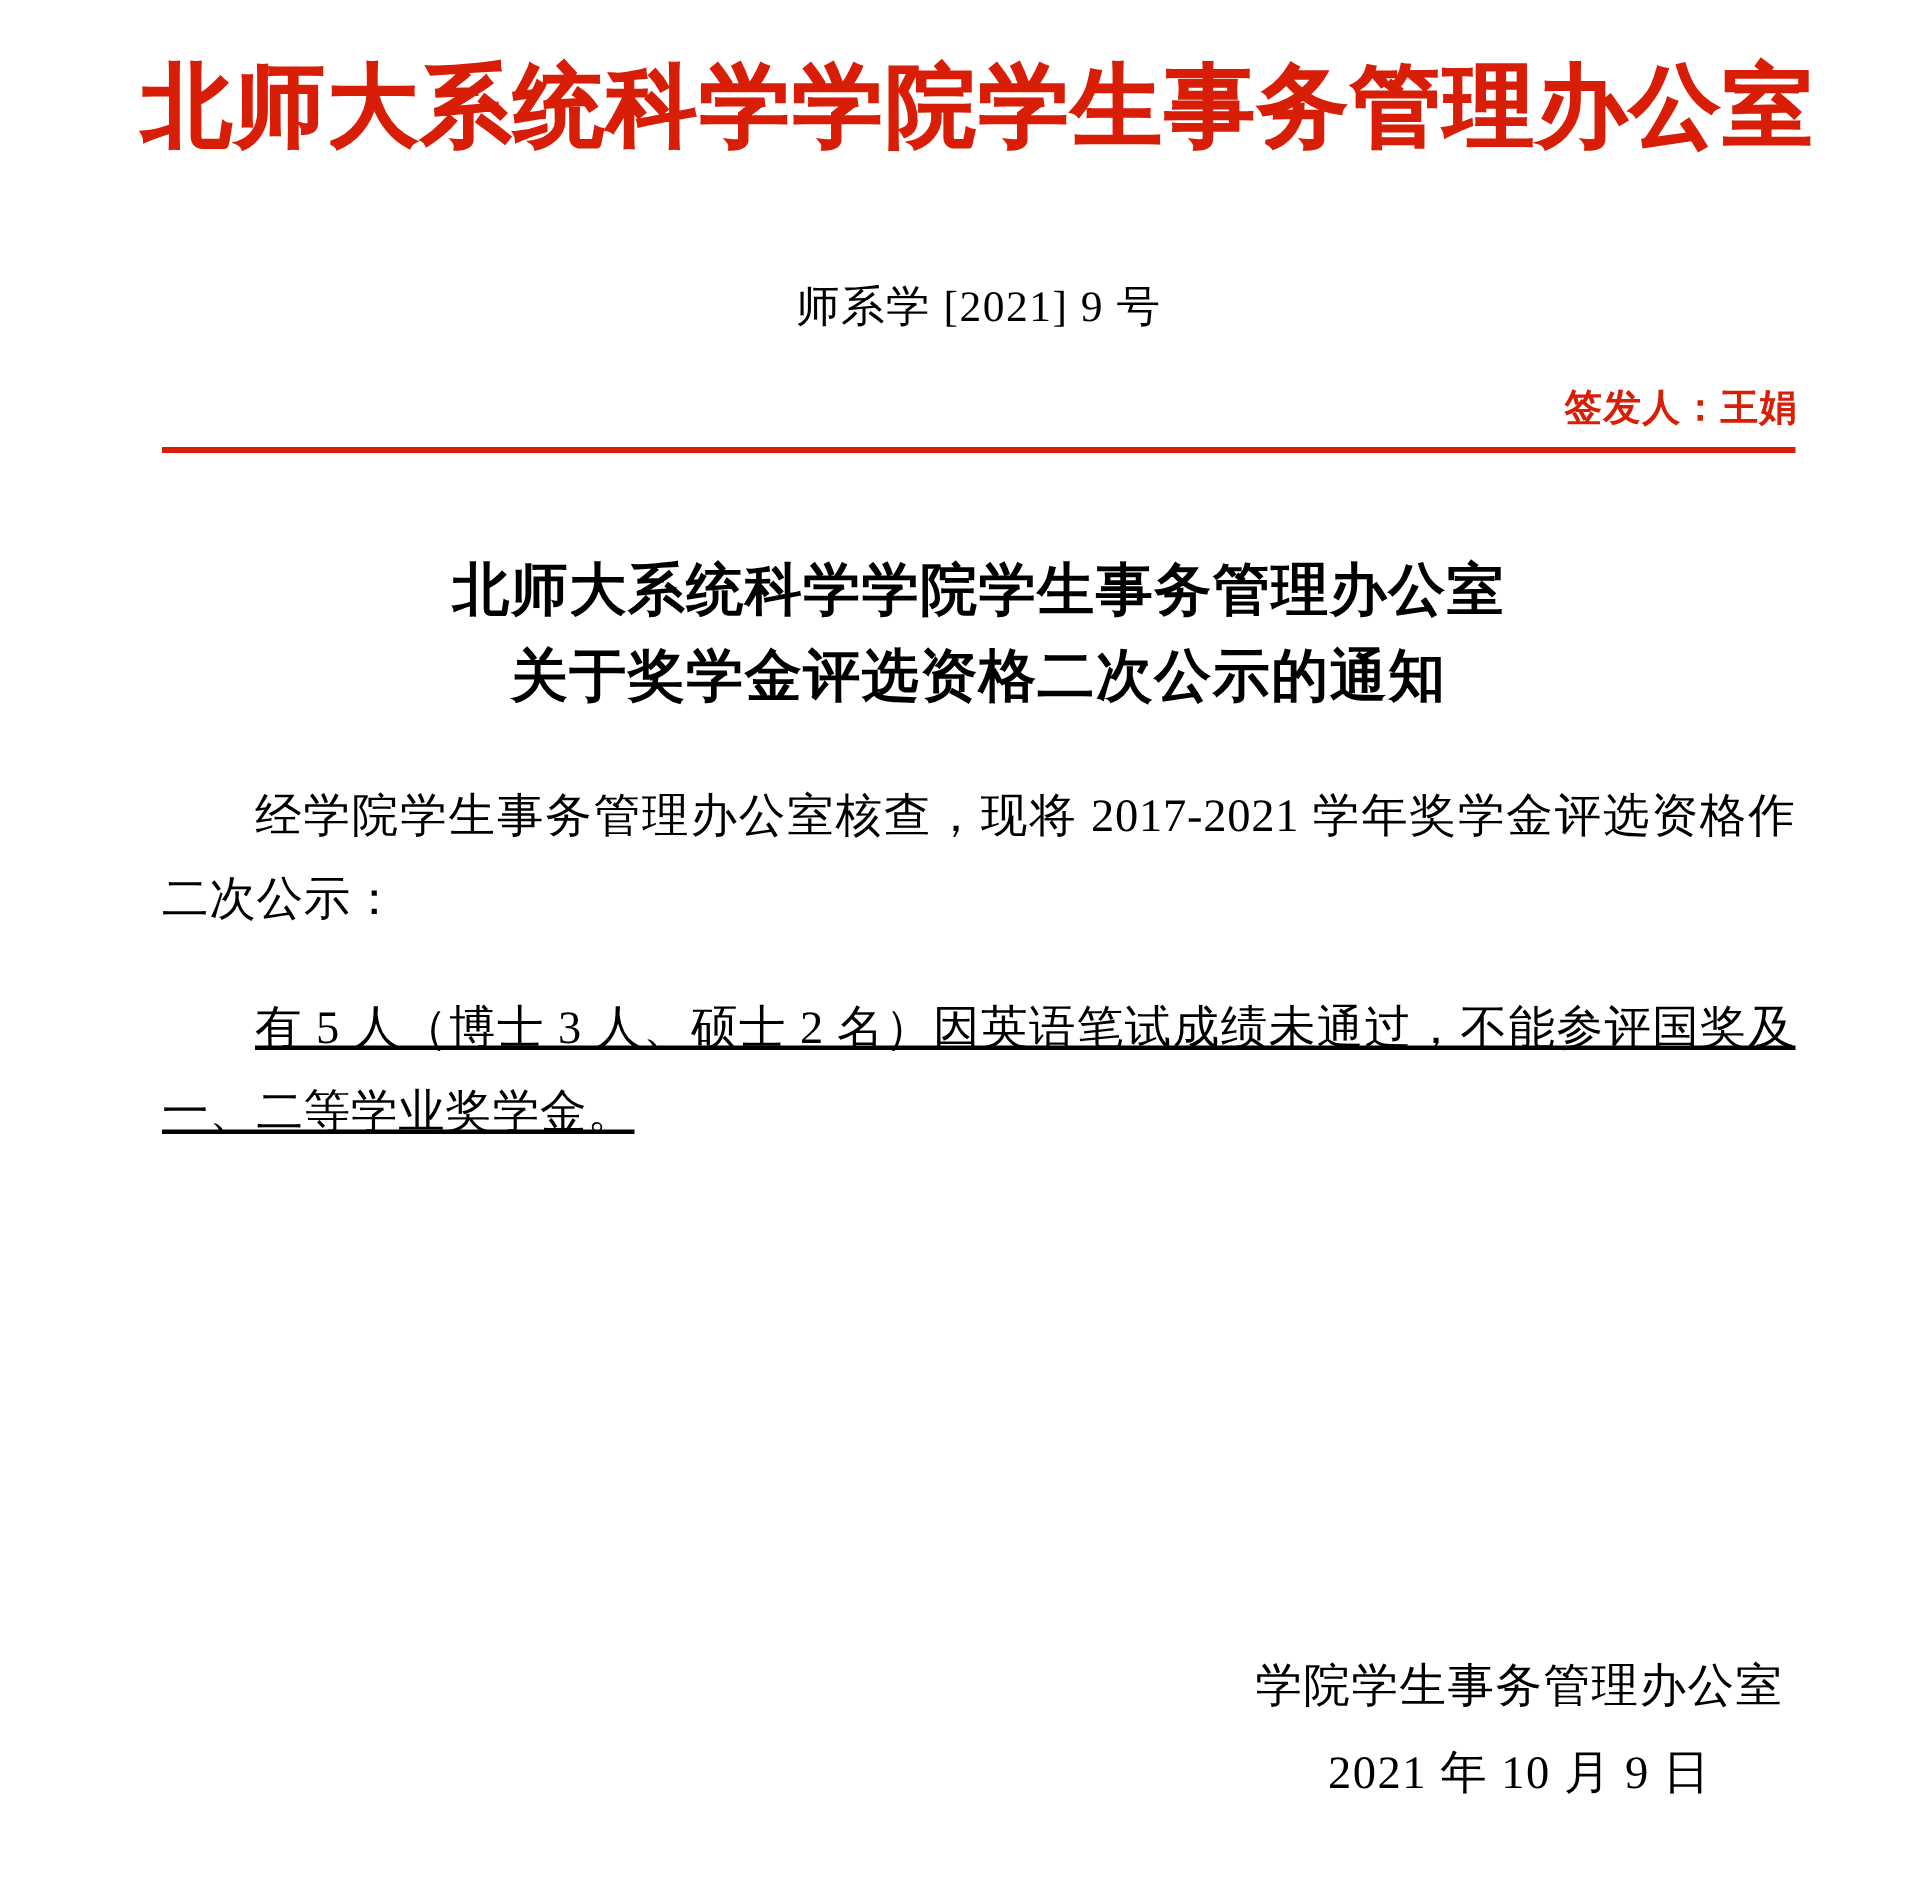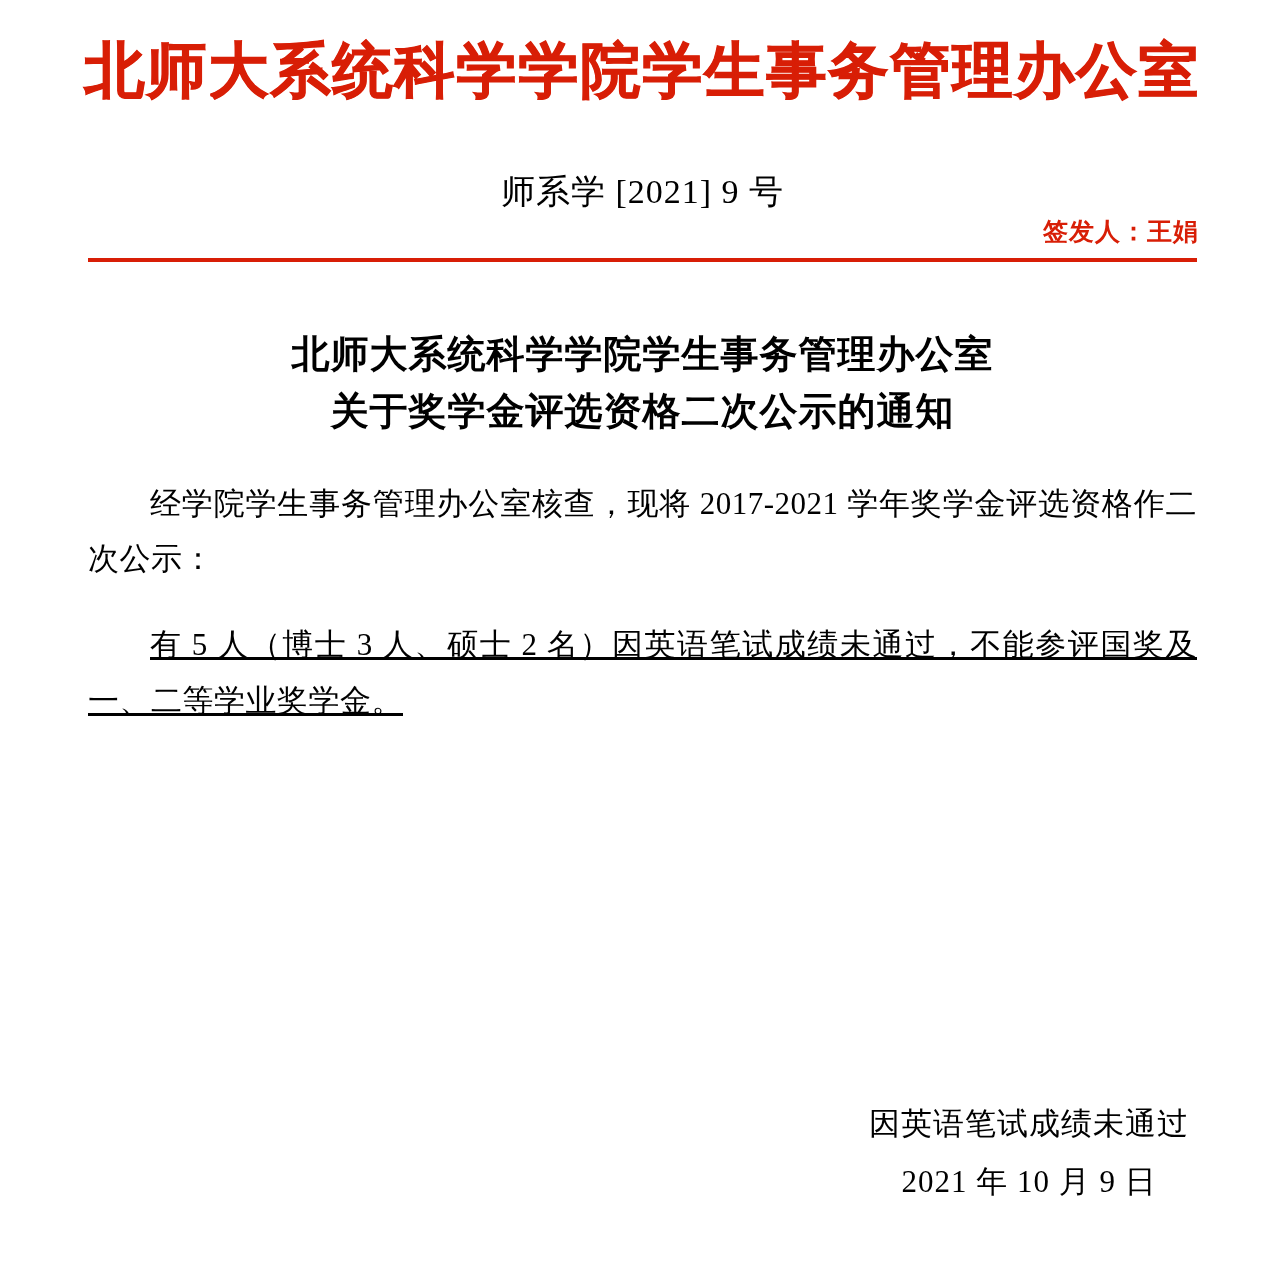--- a/index.html
+++ b/index.html
@@ -13,49 +13,51 @@
     font-family: "Liberation Serif", "DejaVu Serif", serif;
     color: #000000;
     position: relative;
     overflow: hidden;
   }
   .page {
     width: 1285px;
     height: 1264px;
     box-sizing: border-box;
     position: relative;
+    padding-left: 20px;
   }
 
   
   .letterhead {
     text-align: center;
     padding-top: 34px;
   }
   .letterhead-title {
     color: #d81e06;
     font-family: "Liberation Serif", "DejaVu Serif", serif;
     font-weight: bold;
     font-size: 60px;
     letter-spacing: 2px;
     line-height: 1.25;
     white-space: nowrap;
     -webkit-text-stroke: 1px #d81e06;
   }
 
   .doc-number {
     text-align: center;
-    font-size: 34px;
-    margin-top: 60px;
+    font-size: 29px;
+    margin-top: 76px;
     letter-spacing: 1px;
     color: #000;
   }
 
   .issuer-row {
     text-align: right;
     padding-right: 86px;
+    margin-top: 30px;
   }
   .issuer {
     color: #d81e06;
     font-size: 25px;
     font-weight: bold;
     letter-spacing: 1px;
   }
 
   .red-rule {
     margin: 10px 88px 0 88px;
@@ -131,17 +133,17 @@
       <span class="line">关于奖学金评选资格二次公示的通知</span>
     </div>
 
     <p class="para">经学院学生事务管理办公室核查，现将 2017-2021 学年奖学金评选资格作二次公示：</p>
 
     <p class="para second">有 5 人（博士 3 人、硕士 2 名）因英语笔试成绩未通过，不能参评国奖及一、二等学业奖学金。</p>
 
   </div>
 
   <div class="signature">
-    <span class="sign-org">因英语笔试成绩未通过</span>
+    <span class="sign-org">学院学生事务管理办公室</span>
     <span class="sign-date">2021 年 10 月 9 日</span>
   </div>
 
 </div>
 
 </body></html>

